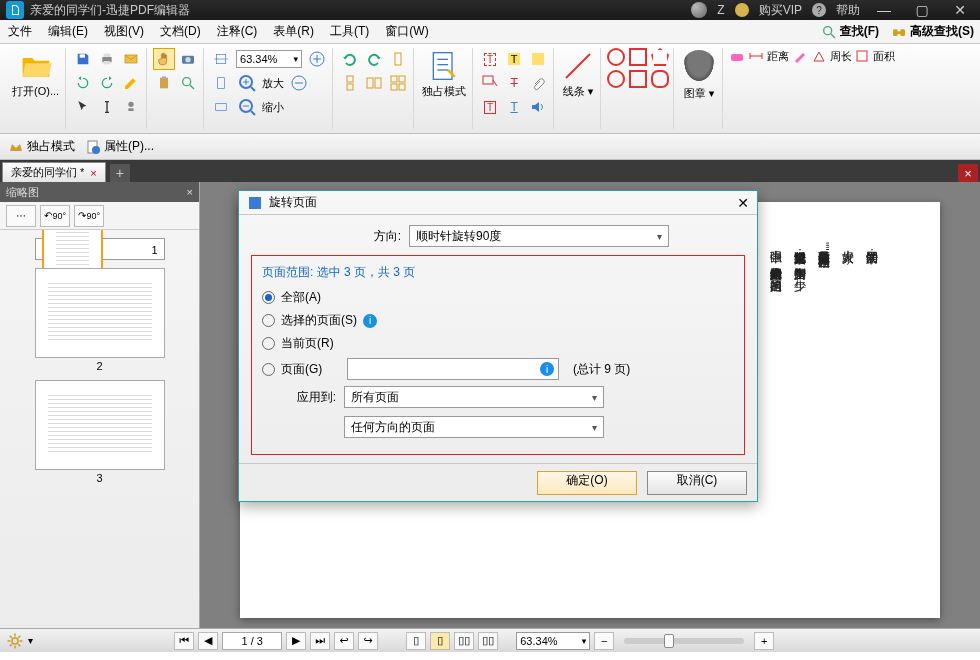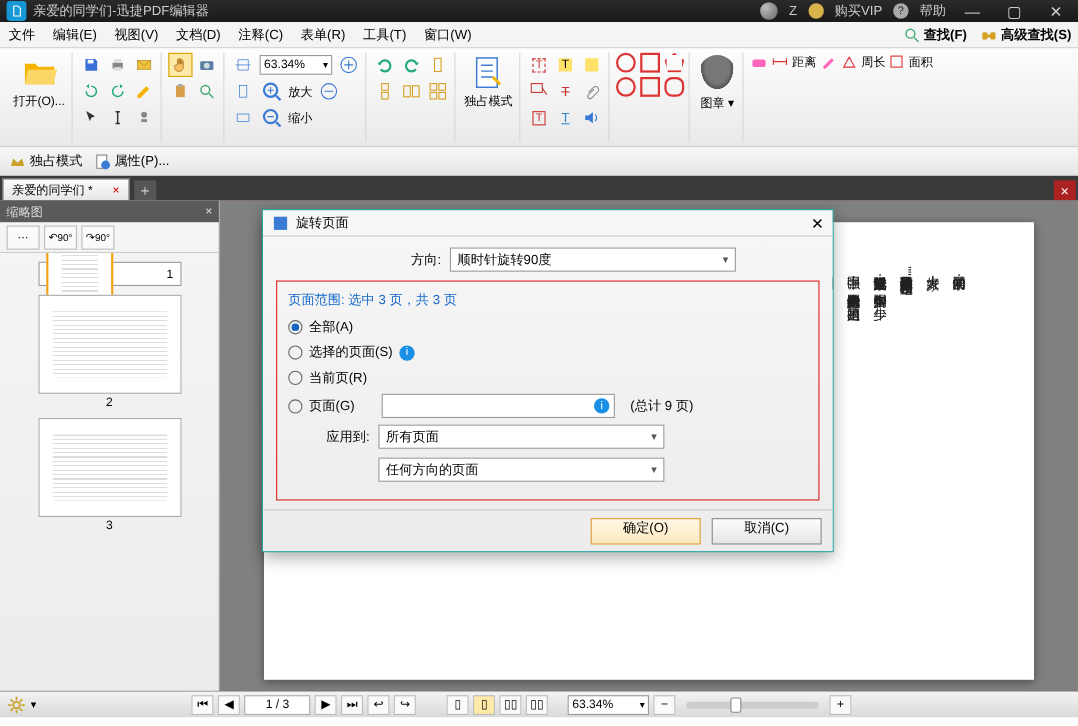--- a/index.html
+++ b/index.html
@@ -35,27 +35,27 @@
 .shape-sw { width: 18px; height: 18px; border: 2px solid #d33; }
 .shape-sw.circ { border-radius: 50%; }
 .stamp { width: 34px; height: 34px; background: radial-gradient(ellipse at 50% 35%, #777 45%, #555 60%, transparent 62%); border-radius: 50% 50% 40% 40%; }
 
 
 .tool2 { height: 26px; background: linear-gradient(#f7f7f7,#e6e6e6); border-bottom: 1px solid #bfbfbf; display: flex; align-items: center; font-size: 12px; gap: 10px; padding: 0 8px; }
 .tool2 .t2btn { display: flex; align-items: center; gap: 3px; cursor: pointer; }
 
 
 .tabstrip { height: 22px; background: #3a3a3a; display: flex; align-items: flex-end; }
-.tab { height: 20px; background: linear-gradient(#fdfdfd,#e5e5e5); border: 1px solid #888; border-bottom: none; padding: 0 8px; font-size: 11px; display: flex; align-items: center; gap: 18px; margin-left: 2px; }
+.tab { height: 20px; background: linear-gradient(#fdfdfd,#e5e5e5); border: 1px solid #888; border-bottom: none; padding: 0 8px; font-size: 11px; display: flex; align-items: center; gap: 6px; margin-left: 2px; }
 .tab .tx { color: #c00; font-size: 11px; cursor: pointer; }
 .addtab { width: 20px; height: 18px; background: #555; color: #ccc; display: flex; align-items: center; justify-content: center; margin-left: 4px; font-size: 14px; cursor: pointer; }
 .tabstrip .rx { margin-left: auto; width: 20px; height: 18px; background: #a22; color: #fff; display: flex; align-items: center; justify-content: center; font-size: 13px; margin-right: 2px; cursor: pointer; }
 
 
-.main { height: calc(660px - 28px - 24px - 90px - 26px - 22px - 24px); display: flex; background: #7f1d1d; }
+.main { height: calc(660px - 28px - 24px - 90px - 26px - 22px - 24px); display: flex; background: #15803d; }
 .sidepanel { width: 200px; background: linear-gradient(#f5f5f5,#ececec); border-right: 1px solid #aaa; display: flex; flex-direction: column; }
 .sidepanel .sphdr { height: 20px; background: #5a5a5a; color: #ddd; font-size: 11px; display: flex; align-items: center; padding: 0 6px; justify-content: space-between; }
 .sidepanel .sptools { height: 28px; display: flex; align-items: center; gap: 4px; padding: 0 6px; border-bottom: 1px solid #ccc; }
 .rotbtn { width: 30px; height: 22px; border:1px solid #bbb; background:#fafafa; display:flex; align-items:center; justify-content:center; font-size:10px; cursor:pointer; }
 .thumbs { flex:1; overflow:auto; padding: 8px; }
 .thumb { width: 130px; margin: 0 auto 8px; }
 .thumb .pg { width: 130px; height: 90px; background: #fff; border: 1px solid #aaa; position: relative; }
 .thumb.sel .pg { border: 2px solid #f4a11a; }
 .thumb .pgn { text-align: center; font-size: 11px; margin-top: 2px; }
 .fake-text { position:absolute; left:12px; right:12px; top:14px; bottom:14px; background: repeating-linear-gradient(#ddd 0 1px, transparent 1px 4px); }
@@ -387,20 +387,28 @@
         </div>
       <div class="sbtn">
           <svg width="16" height="16">
             <path d="M2 6h3l4-3v10l-4-3H2z" fill="#3a7bd5"></path>
             <path d="M11 5a4 4 0 0 1 0 6" fill="none" stroke="#3a7bd5"></path>
           </svg>
         </div>
     </div>
   </div>
   <div class="rgrp">
+    <div class="big">
+      <svg class="bicon" viewBox="0 0 48 48">
+          <line x1="6" y1="42" x2="42" y2="6" stroke="#d33" stroke-width="3"></line>
+        </svg>
+      <span class="blbl"><span>线条</span> ▾</span>
+    </div>
+  </div>
+  <div class="rgrp">
     <div style="display:flex;flex-direction:column;gap:4px">
       <div class="annorow">
         <span class="shape-sw circ"></span>
         <span class="shape-sw"></span>
         <span class="shape-sw" style="clip-path:polygon(50% 0,100% 38%,82% 100%,18% 100%,0 38%)"></span>
       </div>
       <div class="annorow">
         <span class="shape-sw circ"></span>
         <span class="shape-sw"></span>
         <span class="shape-sw" style="border-radius:40%"></span>

